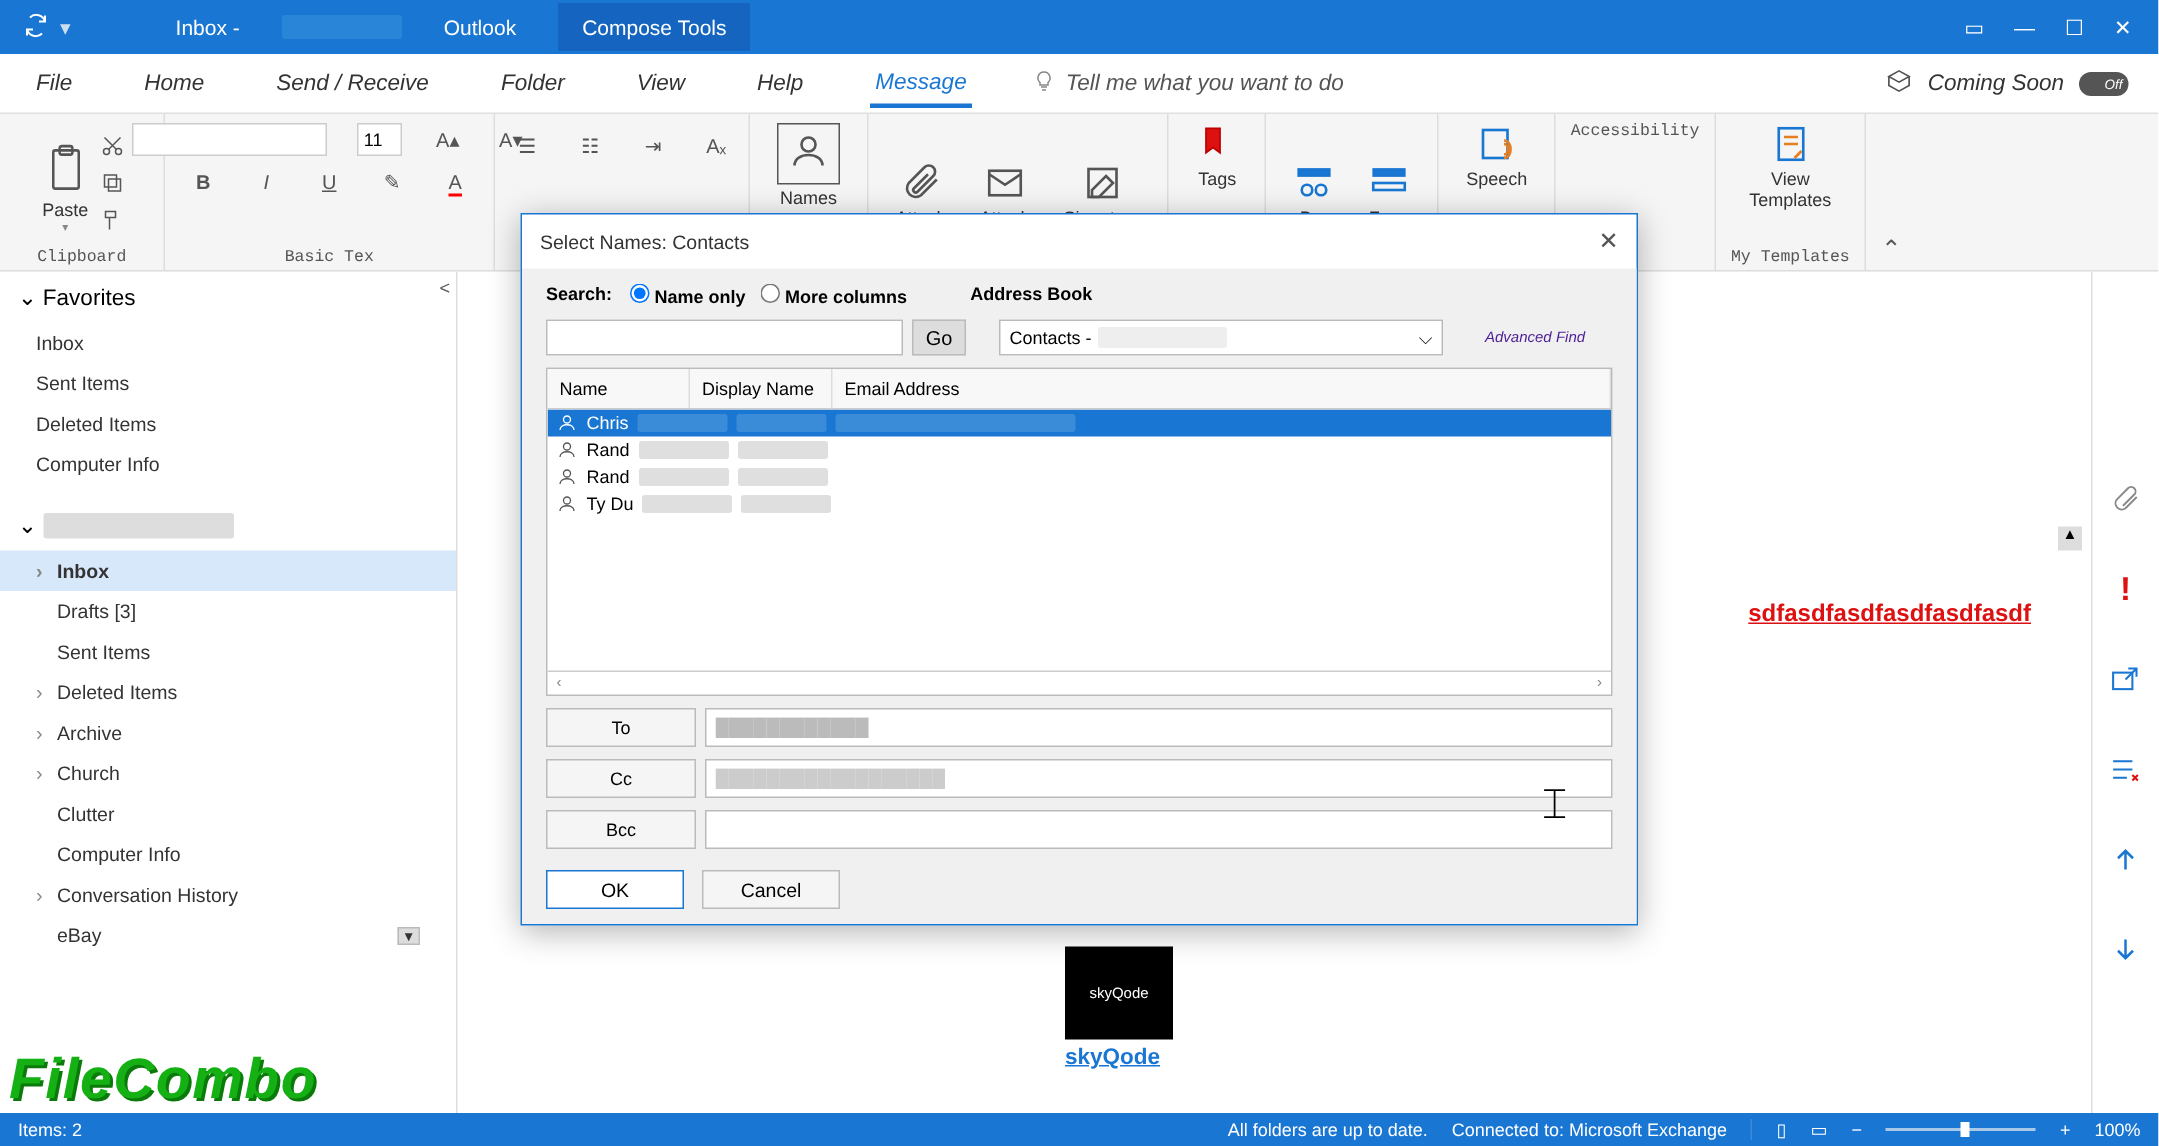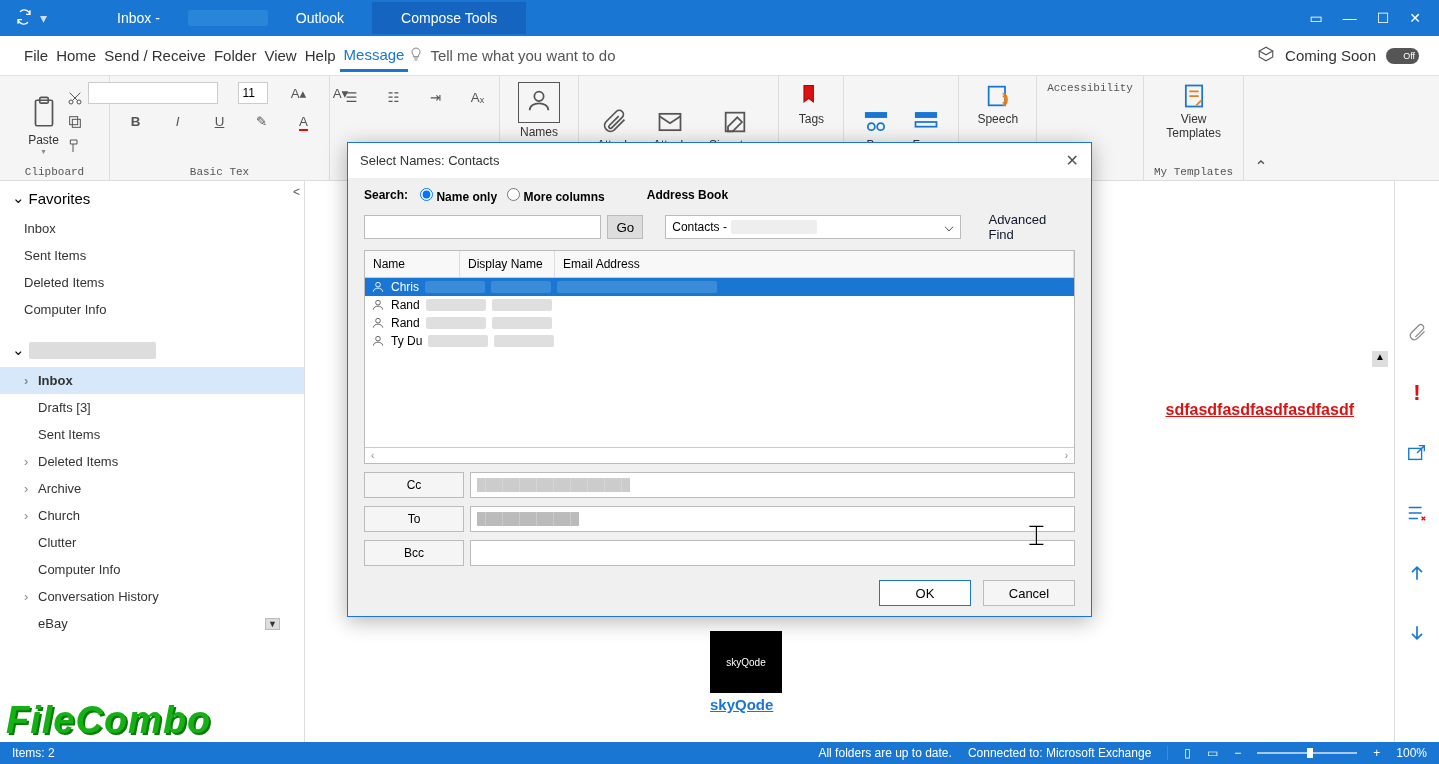--- a/index.html
+++ b/index.html
@@ -1,25 +1,25 @@
 <!DOCTYPE html>
 <html><head>
 <meta charset="utf-8">
 <style>
 * { margin: 0; padding: 0; box-sizing: border-box; font-family: "Segoe UI", sans-serif; }
 body { background: #fff; width: 1439px; height: 764px; overflow: hidden; position: relative; }
 
 .titlebar { background: #1976d2; color: #fff; height: 36px; display: flex; align-items: center; padding: 0 8px; font-size: 14px; }
 .titlebar .sync-icon { margin: 0 8px; }
 .titlebar .title-group { display: flex; align-items: center; margin-left: 70px; gap: 28px; }
-.titlebar .title-group .active-tab { background: #1565c0; padding: 8px 29px; }
+.titlebar .title-group .active-tab { background: #1565c0; padding: 8px 16px; }
 .titlebar .win-controls { margin-left: auto; display: flex; gap: 20px; padding-right: 10px; }
 .titlebar .blur-text { background: #2985d8; color: transparent; border-radius: 2px; padding: 0 40px; height: 16px; }
 
-.menubar { background: #fff; height: 40px; display: flex; align-items: center; padding: 0 20px; font-size: 15px; color: #333; border-bottom: 1px solid #e0e0e0; }
+.menubar { background: #fff; height: 40px; display: flex; align-items: center; padding: 0 20px; gap: 40px; font-size: 15px; color: #333; border-bottom: 1px solid #e0e0e0; font-style: italic; }
 .menubar .menu-item { cursor: pointer; padding: 6px 4px; }
 .menubar .menu-item.active { color: #1976d2; border-bottom: 3px solid #1976d2; font-weight: 500; }
 .menubar .tellme { display: flex; align-items: center; gap: 6px; color: #555; }
 .menubar .right-side { margin-left: auto; display: flex; align-items: center; gap: 10px; }
 .toggle { background: #555; border-radius: 10px; width: 33px; height: 16px; display: flex; align-items: center; padding: 0 4px; color: #fff; font-size: 9px; justify-content: flex-end; }
 
 .ribbon { background: #f5f5f5; height: 105px; display: flex; align-items: stretch; border-bottom: 1px solid #ddd; }
 .ribbon-group { border-right: 1px solid #ddd; padding: 6px 10px 2px; display: flex; flex-direction: column; align-items: center; justify-content: space-between; }
 .ribbon-group .label { font-size: 11px; color: #555; text-align: center; font-family: Liberation Mono, monospace; }
 .ribbon-group .content { display: flex; align-items: center; gap: 6px; flex: 1; }
@@ -62,34 +62,34 @@
 .dialog-title .close { margin-left: auto; cursor: pointer; font-size: 16px; color: #555; }
 .dialog-body { background: #f0f0f0; flex: 1; padding: 10px 16px; display: flex; flex-direction: column; gap: 8px; }
 .search-row { display: flex; align-items: flex-start; gap: 12px; font-size: 12px; }
 .search-row label { font-weight: bold; }
 .search-row .radio-group { display: flex; gap: 10px; align-items: center; }
 .search-input-row { display: flex; gap: 6px; align-items: center; }
 .search-input-row input[type=text] { height: 24px; border: 1px solid #bbb; padding: 0 4px; }
 .search-input-row .go-btn { width: 36px; height: 24px; background: #ddd; border: 1px solid #bbb; cursor: pointer; }
 .ab-select { height: 24px; border: 1px solid #bbb; background: #fff; padding: 0 6px; display: flex; align-items: center; width: 296px; font-size: 12px; position: relative; }
 .ab-select::after { content: '⌵'; position: absolute; right: 6px; }
-.adv-find { color: #0f172a; font-size: 13px; cursor: pointer; }
+.adv-find { color: #4c1d95; font-size: 10px; cursor: pointer; font-style: italic; }
 .contact-table { background: #fff; border: 1px solid #bbb; flex: 1; display: flex; flex-direction: column; overflow: hidden; }
 .ct-header { display: flex; border-bottom: 1px solid #ccc; background: #f8f8f8; font-size: 12px; }
 .ct-header .col { padding: 6px 8px; border-right: 1px solid #ddd; }
 .ct-body { flex: 1; overflow-y: scroll; }
 .ct-row { display: flex; align-items: center; padding: 2px 6px; font-size: 12px; gap: 6px; }
 .ct-row.selected { background: #1976d2; color: #fff; }
 .ct-row .blur { background: rgba(150,150,150,.3); color: transparent; border-radius: 2px; padding: 0 30px; height: 12px; }
 .ct-row.selected .blur { background: #3a8cd8; }
 .ct-footer-scroll { display: flex; justify-content: space-between; padding: 2px 6px; color: #888; border-top: 1px solid #ccc; font-size: 10px; }
 .recipient-row { display: flex; gap: 6px; align-items: center; }
 .recipient-row button { width: 100px; height: 26px; background: #f5f5f5; border: 1px solid #bbb; font-size: 12px; cursor: pointer; }
 .recipient-row input { flex: 1; height: 26px; border: 1px solid #bbb; padding: 0 6px; font-size: 12px; color: #888; }
-.dialog-buttons { display: flex; justify-content: flex-end; gap: 12px; padding-top: 6px; }
+.dialog-buttons { display: flex; justify-content: flex-start; gap: 12px; padding-top: 6px; }
 .dialog-buttons button { width: 92px; height: 26px; border: 1px solid #bbb; background: #f5f5f5; cursor: pointer; font-size: 13px; }
 .dialog-buttons button.primary { border: 1px solid #1976d2; background: #fff; }
 .text-cursor { position: absolute; top: 520px; left: 1028px; font-size: 28px; pointer-events: none; }
 </style>
 </head>
 <body>
 
 <div class="titlebar">
   <span class="sync-icon">
     <svg width="16" height="16" viewBox="0 0 24 24" fill="none" stroke="#fff" stroke-width="2">
@@ -488,26 +488,26 @@
             <span class="blur"></span>
         </div>
       </div>
       <div class="ct-footer-scroll">
         <span>‹</span>
         <span>›</span>
       </div>
     </div>
 
     <div class="recipient-row">
+      <button>To</button>
+      <input type="text" style="color: rgb(187, 187, 187);" value="████████████">
+    </div>
+    <div class="recipient-row">
       <button>Cc</button>
       <input type="text" style="color: rgb(204, 204, 204);" value="██████████████████">
-    </div>
-    <div class="recipient-row">
-      <button>To</button>
-      <input type="text" style="color: rgb(187, 187, 187);" value="████████████">
     </div>
     <div class="recipient-row">
       <button>Bcc</button>
       <input type="text" value="" style="">
     </div>
 
     <div class="dialog-buttons">
       <button class="primary">OK</button>
       <button>Cancel</button>
     </div>

